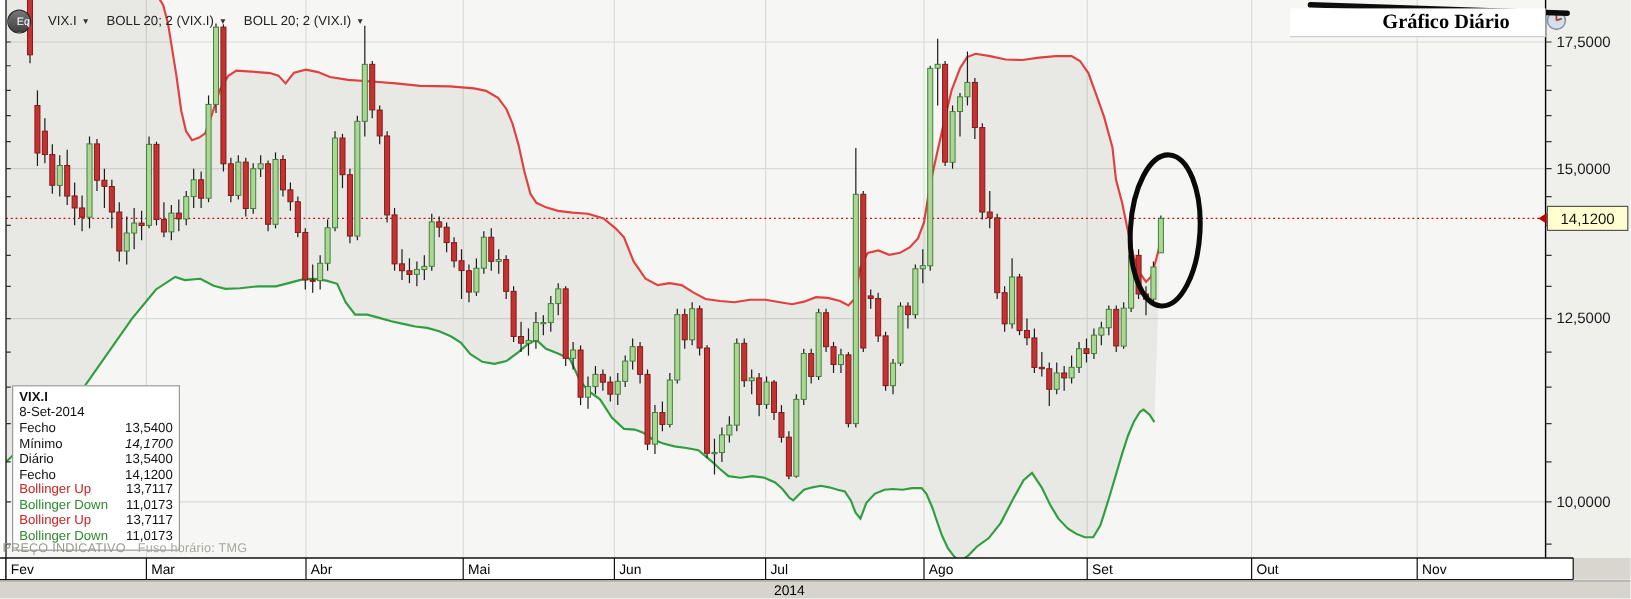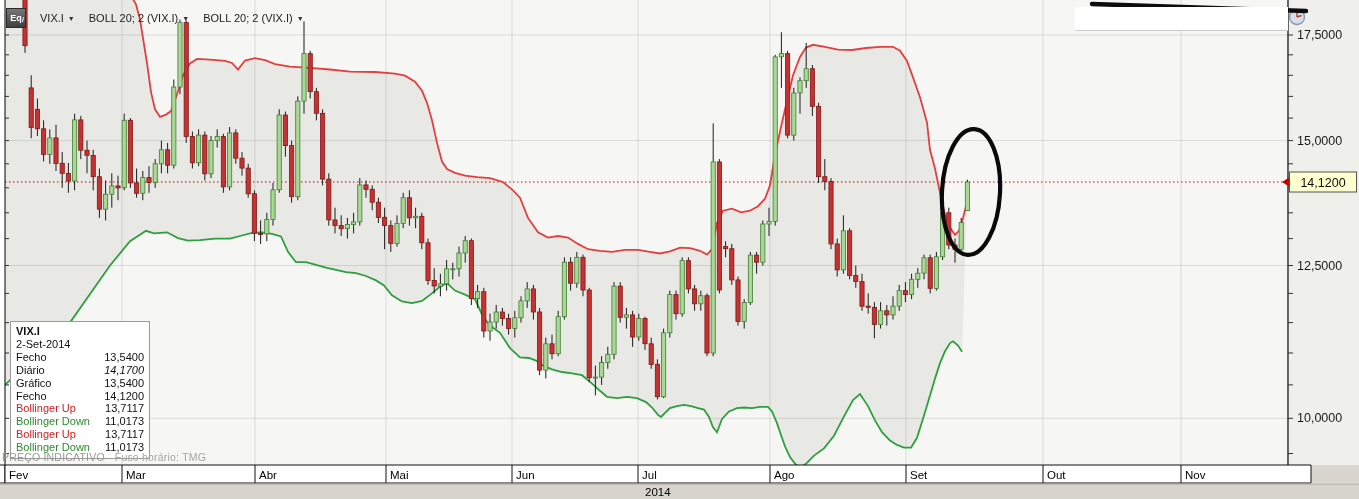--- a/index.html
+++ b/index.html
@@ -4,22 +4,22 @@
 <style>
   html,body{margin:0;padding:0;background:#fff;}
   #stage{position:relative;width:1359px;height:499px;overflow:hidden;
          font-family:"Liberation Sans","DejaVu Sans",sans-serif;background:#fff;}
   #chart-svg{position:absolute;left:0;top:0;width:1359px;height:499px;}
   .overlay{position:absolute;}
   
   #toolbar{left:6px;top:8px;height:20px;display:flex;align-items:center;gap:14px;
            font-size:11px;color:#222;}
   .eq-icon{width:18px;height:18px;background:linear-gradient(#777,#3f3f3f);border:1px solid #2a2a2a;
-           border-radius:0;color:#fff;font-size:9px;font-weight:bold;line-height:18px;
-           text-align:center;position:relative;}
+           border-radius:10px;color:#fff;font-size:9px;font-weight:normal;line-height:18px;
+           text-align:right;position:relative;}
   .eq-icon .eq-i{position:absolute;right:1px;bottom:-2px;font-size:8px;color:#cfe2ff;font-style:italic;}
   .dd{display:flex;align-items:center;gap:4px;cursor:pointer;white-space:nowrap;}
   .dd .caret{font-size:7px;color:#333;}
   
   #info-box{left:10px;top:321px;width:140px;background:#fff;border:1px solid #9a9a9a;
             font-size:11px;color:#111;padding:3px 5px 4px 5px;box-sizing:border-box;line-height:12.9px;}
   #info-box .t{font-weight:bold;}
   #info-box .row{display:flex;justify-content:space-between;}
   
   #notice{left:2px;top:451px;font-size:10.5px;color:#98988f;letter-spacing:0.2px;white-space:nowrap;}
@@ -399,20 +399,21 @@
         <g>
           <circle cx="1297" cy="17" r="7.5" fill="#d7dee8" stroke="#8494aa" stroke-width="1.3"></circle>
           <line x1="1297" y1="17" x2="1297" y2="11.5" stroke="#a84030" stroke-width="1.4"></line>
           <line x1="1297" y1="17" x2="1301.5" y2="15.5" stroke="#a84030" stroke-width="1.4"></line>
         </g>
         <ellipse cx="971" cy="192" rx="29" ry="63" transform="rotate(3 971 192)" fill="none" stroke="#0a0a0a" stroke-width="4.2"></ellipse>
         <line x1="1092" y1="4" x2="1306" y2="11" stroke="#0d0d0d" stroke-width="4.5" stroke-linecap="round"></line>
       </svg></div>
 
   <div class="overlay" id="title-strip"></div>
+  <div class="overlay" id="chart-title">Gráfico Diário</div>
 
   <div class="overlay" id="toolbar">
     <span class="eq-icon">
       <span>Eq</span>
       <span class="eq-i">i</span>
     </span>
     <span class="dd">
       <span>VIX.I</span>
       <span class="caret">▼</span>
     </span>
@@ -421,32 +422,32 @@
       <span class="caret">▼</span>
     </span>
     <span class="dd">
       <span>BOLL 20; 2 (VIX.I)</span>
       <span class="caret">▼</span>
     </span>
   </div>
 
   <div class="overlay" id="info-box">
     <div class="t">VIX.I</div>
-    <div>2-Set-2014</div>
+    <div>8-Set-2014</div>
     <div id="info-rows">
         <div class="row">
           <span style="color: rgb(17, 17, 17);">Fecho</span>
           <span style="color: rgb(17, 17, 17);">13,5400</span>
         </div>
         <div class="row">
+          <span style="color: rgb(17, 17, 17);">Mínimo</span>
+          <span style="color: rgb(17, 17, 17); font-style: italic;">14,1700</span>
+        </div>
+        <div class="row">
           <span style="color: rgb(17, 17, 17);">Diário</span>
-          <span style="color: rgb(17, 17, 17); font-style: italic;">14,1700</span>
-        </div>
-        <div class="row">
-          <span style="color: rgb(17, 17, 17);">Gráfico</span>
           <span style="color: rgb(17, 17, 17);">13,5400</span>
         </div>
         <div class="row">
           <span style="color: rgb(17, 17, 17);">Fecho</span>
           <span style="color: rgb(17, 17, 17);">14,1200</span>
         </div>
         <div class="row">
           <span style="color: rgb(204, 34, 34);">Bollinger Up</span>
           <span style="color: rgb(17, 17, 17);">13,7117</span>
         </div>

